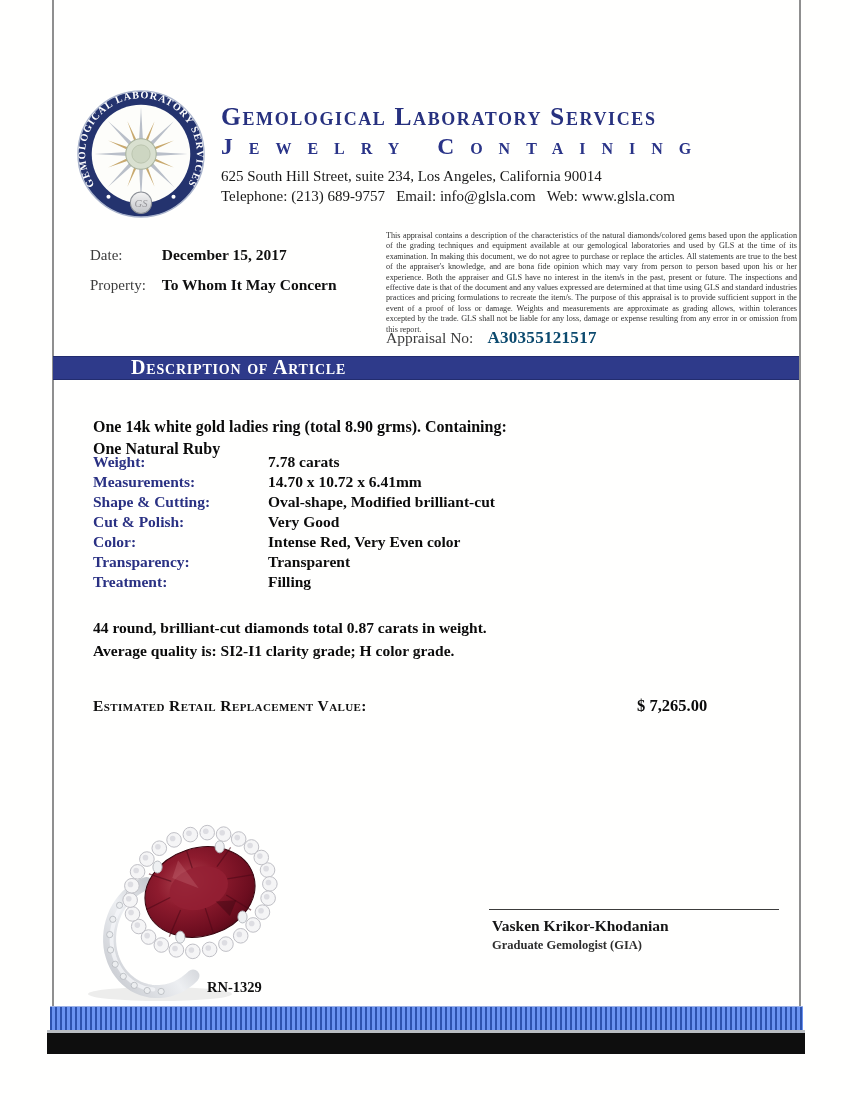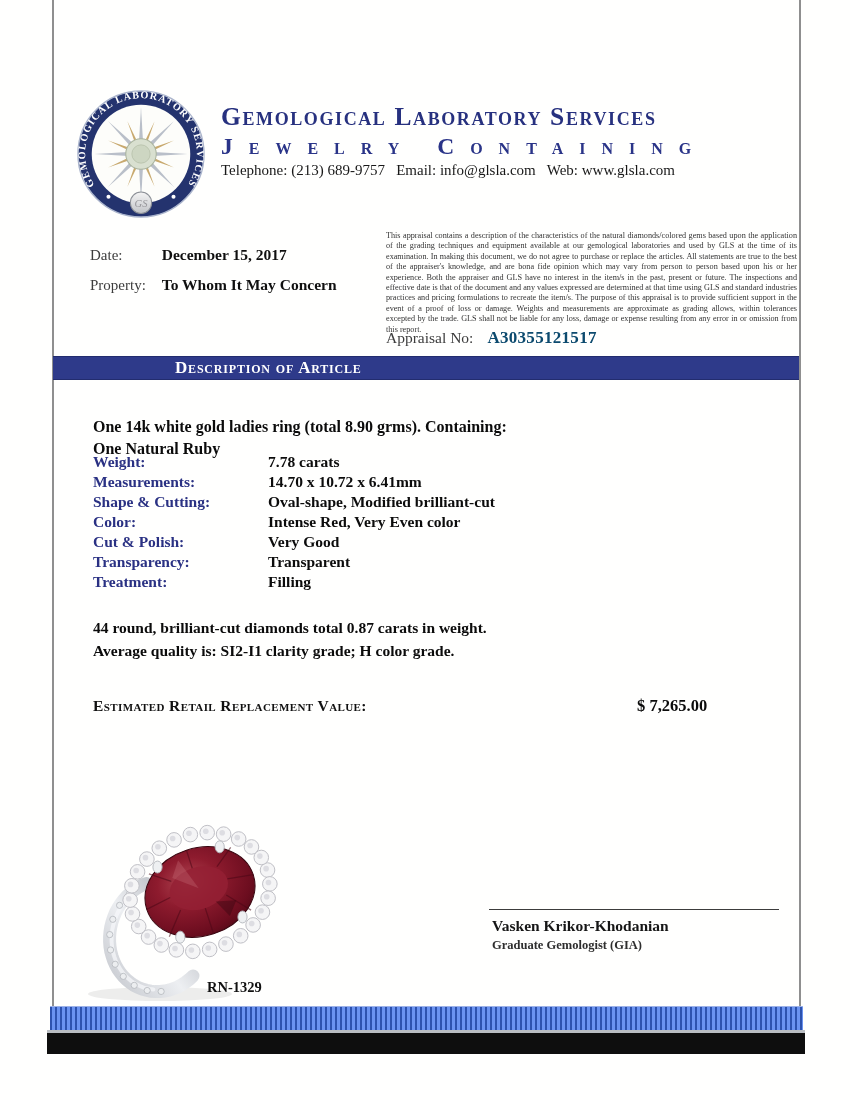--- a/index.html
+++ b/index.html
@@ -37,21 +37,21 @@
   .appraisal{position:absolute;left:386px;top:328px;font-size:15.5px;color:#3d3d3d;white-space:nowrap;}
   .appraisal b{color:#0c4a6e;font-size:17px;margin-left:14px;letter-spacing:0.3px;}
 
   
   .desc-bar{
     position:absolute;left:53px;top:356px;width:746px;height:22px;
     background:#2e3a8a;border-top:1px solid #222c6e;border-bottom:1px solid #222c6e;
   }
   .desc-bar span{
     display:block;padding-left:78px;line-height:21px;color:#ffffff;
-    font-variant:small-caps;font-weight:bold;font-size:17px;letter-spacing:0.8px;margin-left:44px;
+    font-variant:small-caps;font-weight:bold;font-size:20px;letter-spacing:0.8px;
   }
 
   .intro{position:absolute;left:93px;top:416px;font-size:16px;font-weight:bold;color:#0b0b0b;line-height:21.5px;}
   .attrs{position:absolute;left:93px;top:452px;font-size:15.5px;line-height:20px;}
   .attr-row{display:flex;}
   .attr-label{width:175px;font-weight:bold;color:#2a3183;}
   .attr-value{font-weight:bold;color:#0c0c0c;}
   .diamonds{position:absolute;left:93px;top:616px;font-size:15.5px;font-weight:bold;color:#0b0b0b;line-height:23px;}
 
   .val-label{
@@ -122,20 +122,21 @@
     </text>
     <circle cx="31" cy="105" r="2" fill="#ffffff"></circle>
     <circle cx="95" cy="105" r="2" fill="#ffffff"></circle>
     <circle cx="63" cy="111" r="10.5" fill="url(#medalG)" stroke="#8b8f96" stroke-width="1"></circle>
     <text x="63" y="115" text-anchor="middle" font-size="10.5" font-style="italic" fill="#98989c" font-family="'Liberation Serif',serif">GS</text>
   </svg>
 
   <div class="head-block">
     <div class="company">Gemological Laboratory Services</div>
     <div class="subtitle">Jewelry Containing</div>
+    <div class="addr">625 South Hill Street, suite 234, Los Angeles, California 90014</div>
     <div class="contact">Telephone: (213) 689-9757   Email: info@glsla.com   Web: www.glsla.com</div>
   </div>
 
   <div class="meta">
     <div class="meta-row">
       <span class="meta-label">Date:</span>
       <span class="meta-value">December 15, 2017</span>
     </div>
     <div class="meta-row">
       <span class="meta-label">Property:</span>
@@ -165,26 +166,26 @@
     </div>
     <div class="attr-row">
       <span class="attr-label">Measurements:</span>
       <span class="attr-value">14.70 x 10.72 x 6.41mm</span>
     </div>
     <div class="attr-row">
       <span class="attr-label">Shape &amp; Cutting:</span>
       <span class="attr-value">Oval-shape, Modified brilliant-cut</span>
     </div>
     <div class="attr-row">
+      <span class="attr-label">Cut &amp; Polish:</span>
+      <span class="attr-value">Very Good</span>
+    </div>
+    <div class="attr-row">
       <span class="attr-label">Color:</span>
       <span class="attr-value">Intense Red, Very Even color</span>
-    </div>
-    <div class="attr-row">
-      <span class="attr-label">Cut &amp; Polish:</span>
-      <span class="attr-value">Very Good</span>
     </div>
     <div class="attr-row">
       <span class="attr-label">Transparency:</span>
       <span class="attr-value">Transparent</span>
     </div>
     <div class="attr-row">
       <span class="attr-label">Treatment:</span>
       <span class="attr-value">Filling</span>
     </div>
   </div>

